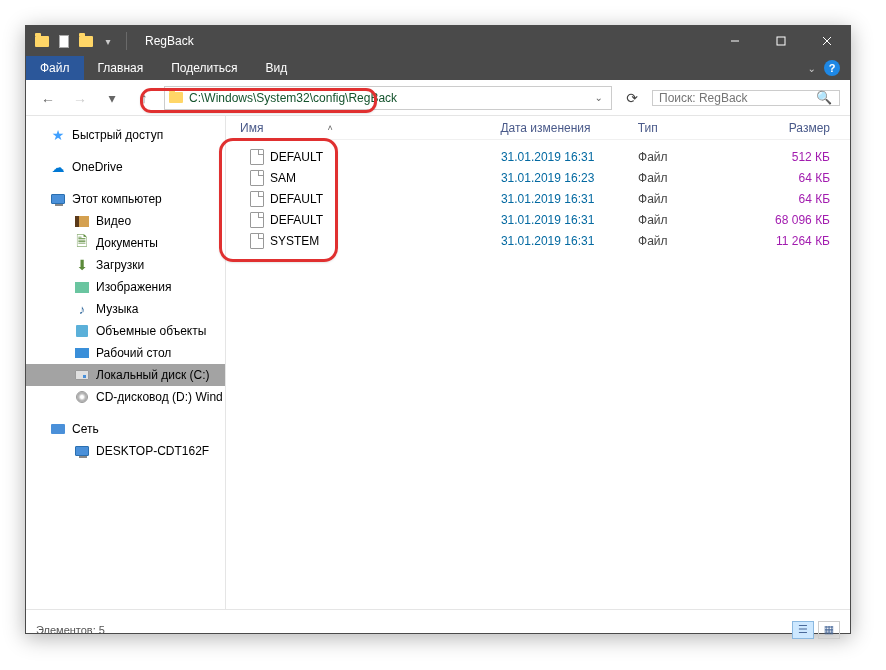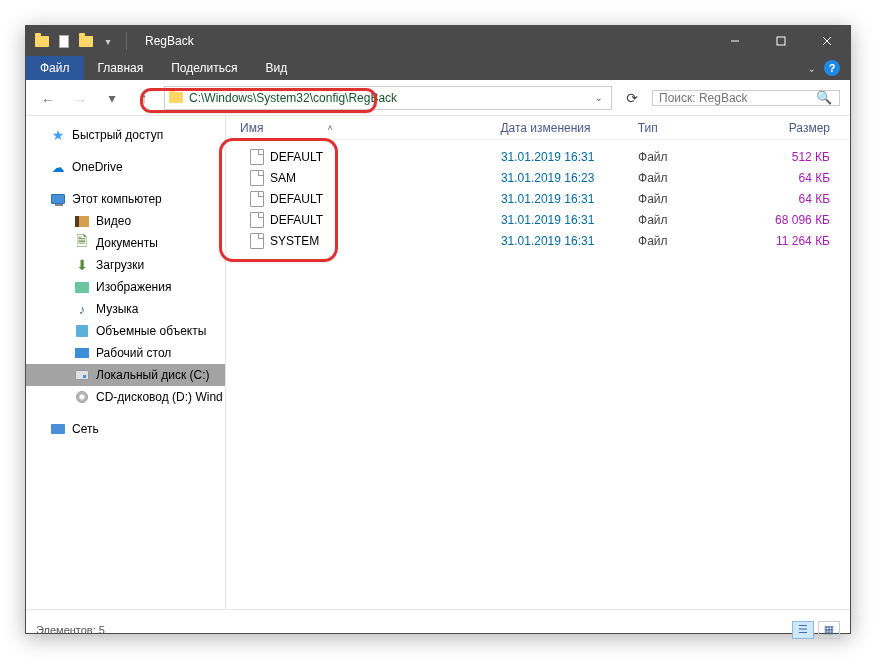--- a/index.html
+++ b/index.html
@@ -211,20 +211,26 @@
           </span>
           <span>CD-дисковод (D:) Wind</span>
         </div>
       <div class="nav-spacer"></div>
       <div class="nav-item">
           <span class="nav-icon">
             <span class="net-icon"></span>
           </span>
           <span>Сеть</span>
         </div>
+      <div class="nav-item indent">
+          <span class="nav-icon">
+            <span class="pc-icon"></span>
+          </span>
+          <span>DESKTOP-CDT162F</span>
+        </div>
     </div>
 
     <div class="content-pane">
       <div class="col-headers">
         <div class="col-name">
             <span>Имя</span>
             <span class="sort-arrow">˄</span>
           </div>
         <div class="col-date">Дата изменения</div>
         <div class="col-type">Тип</div>

